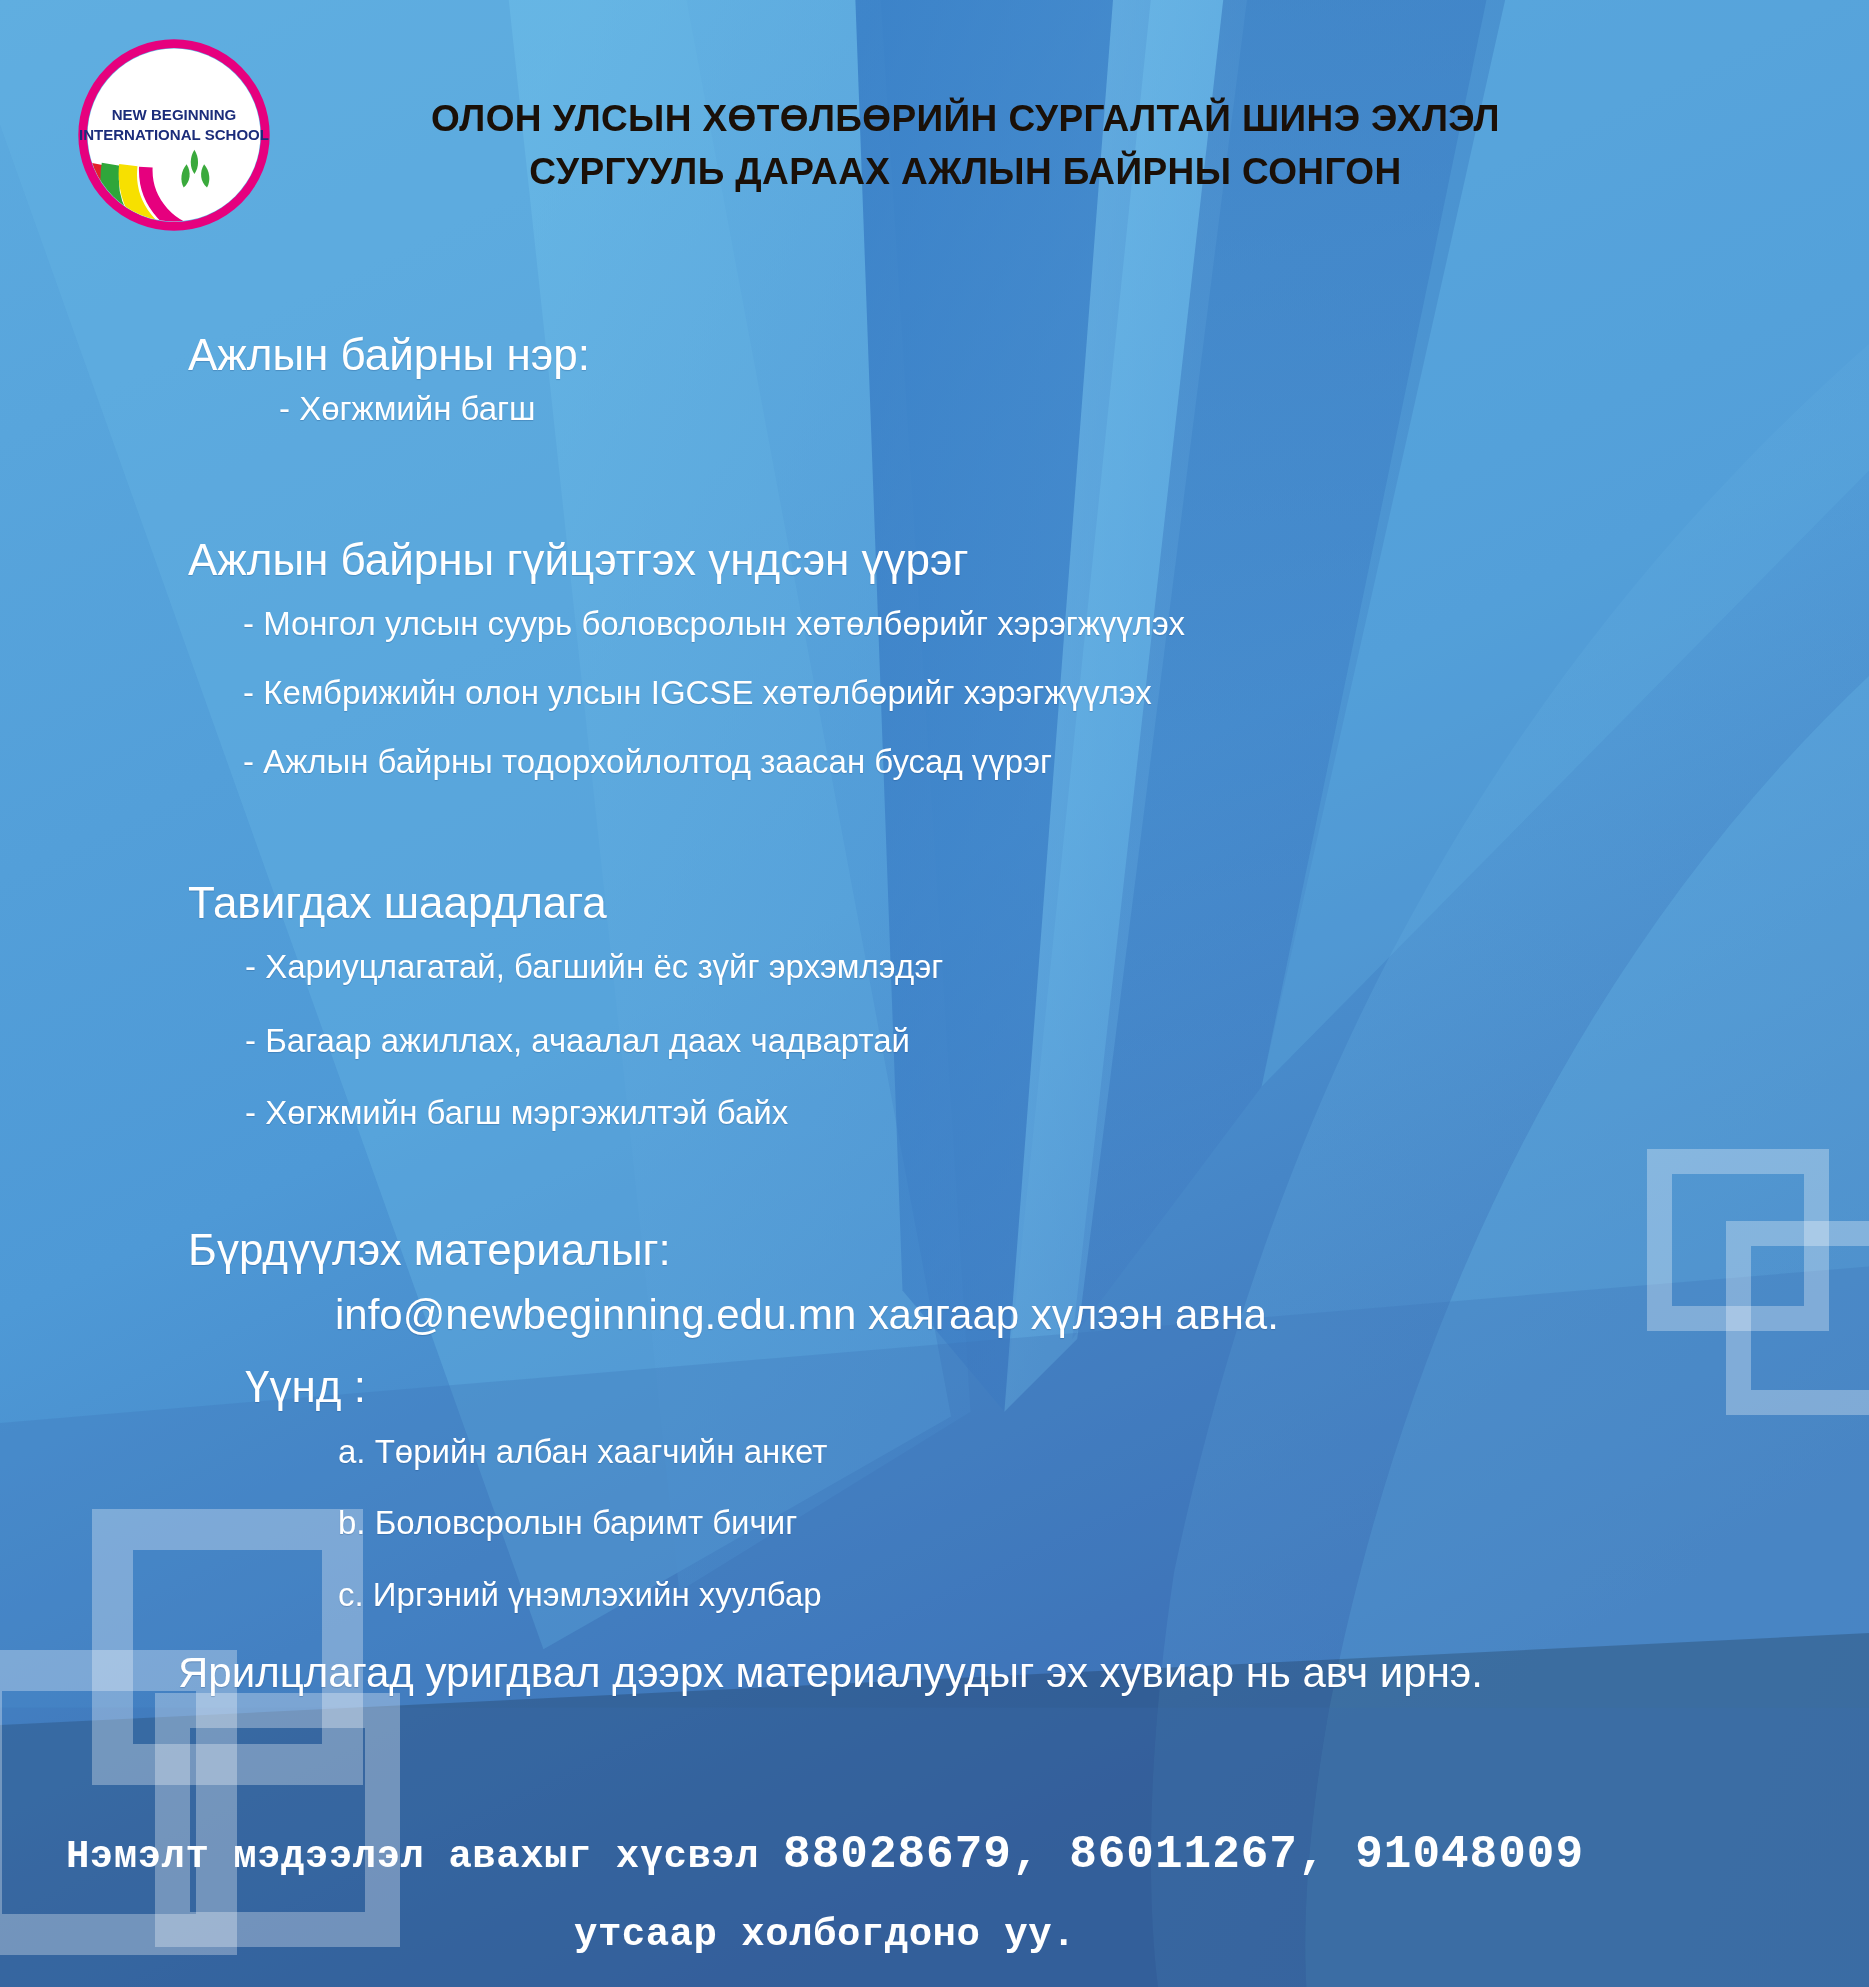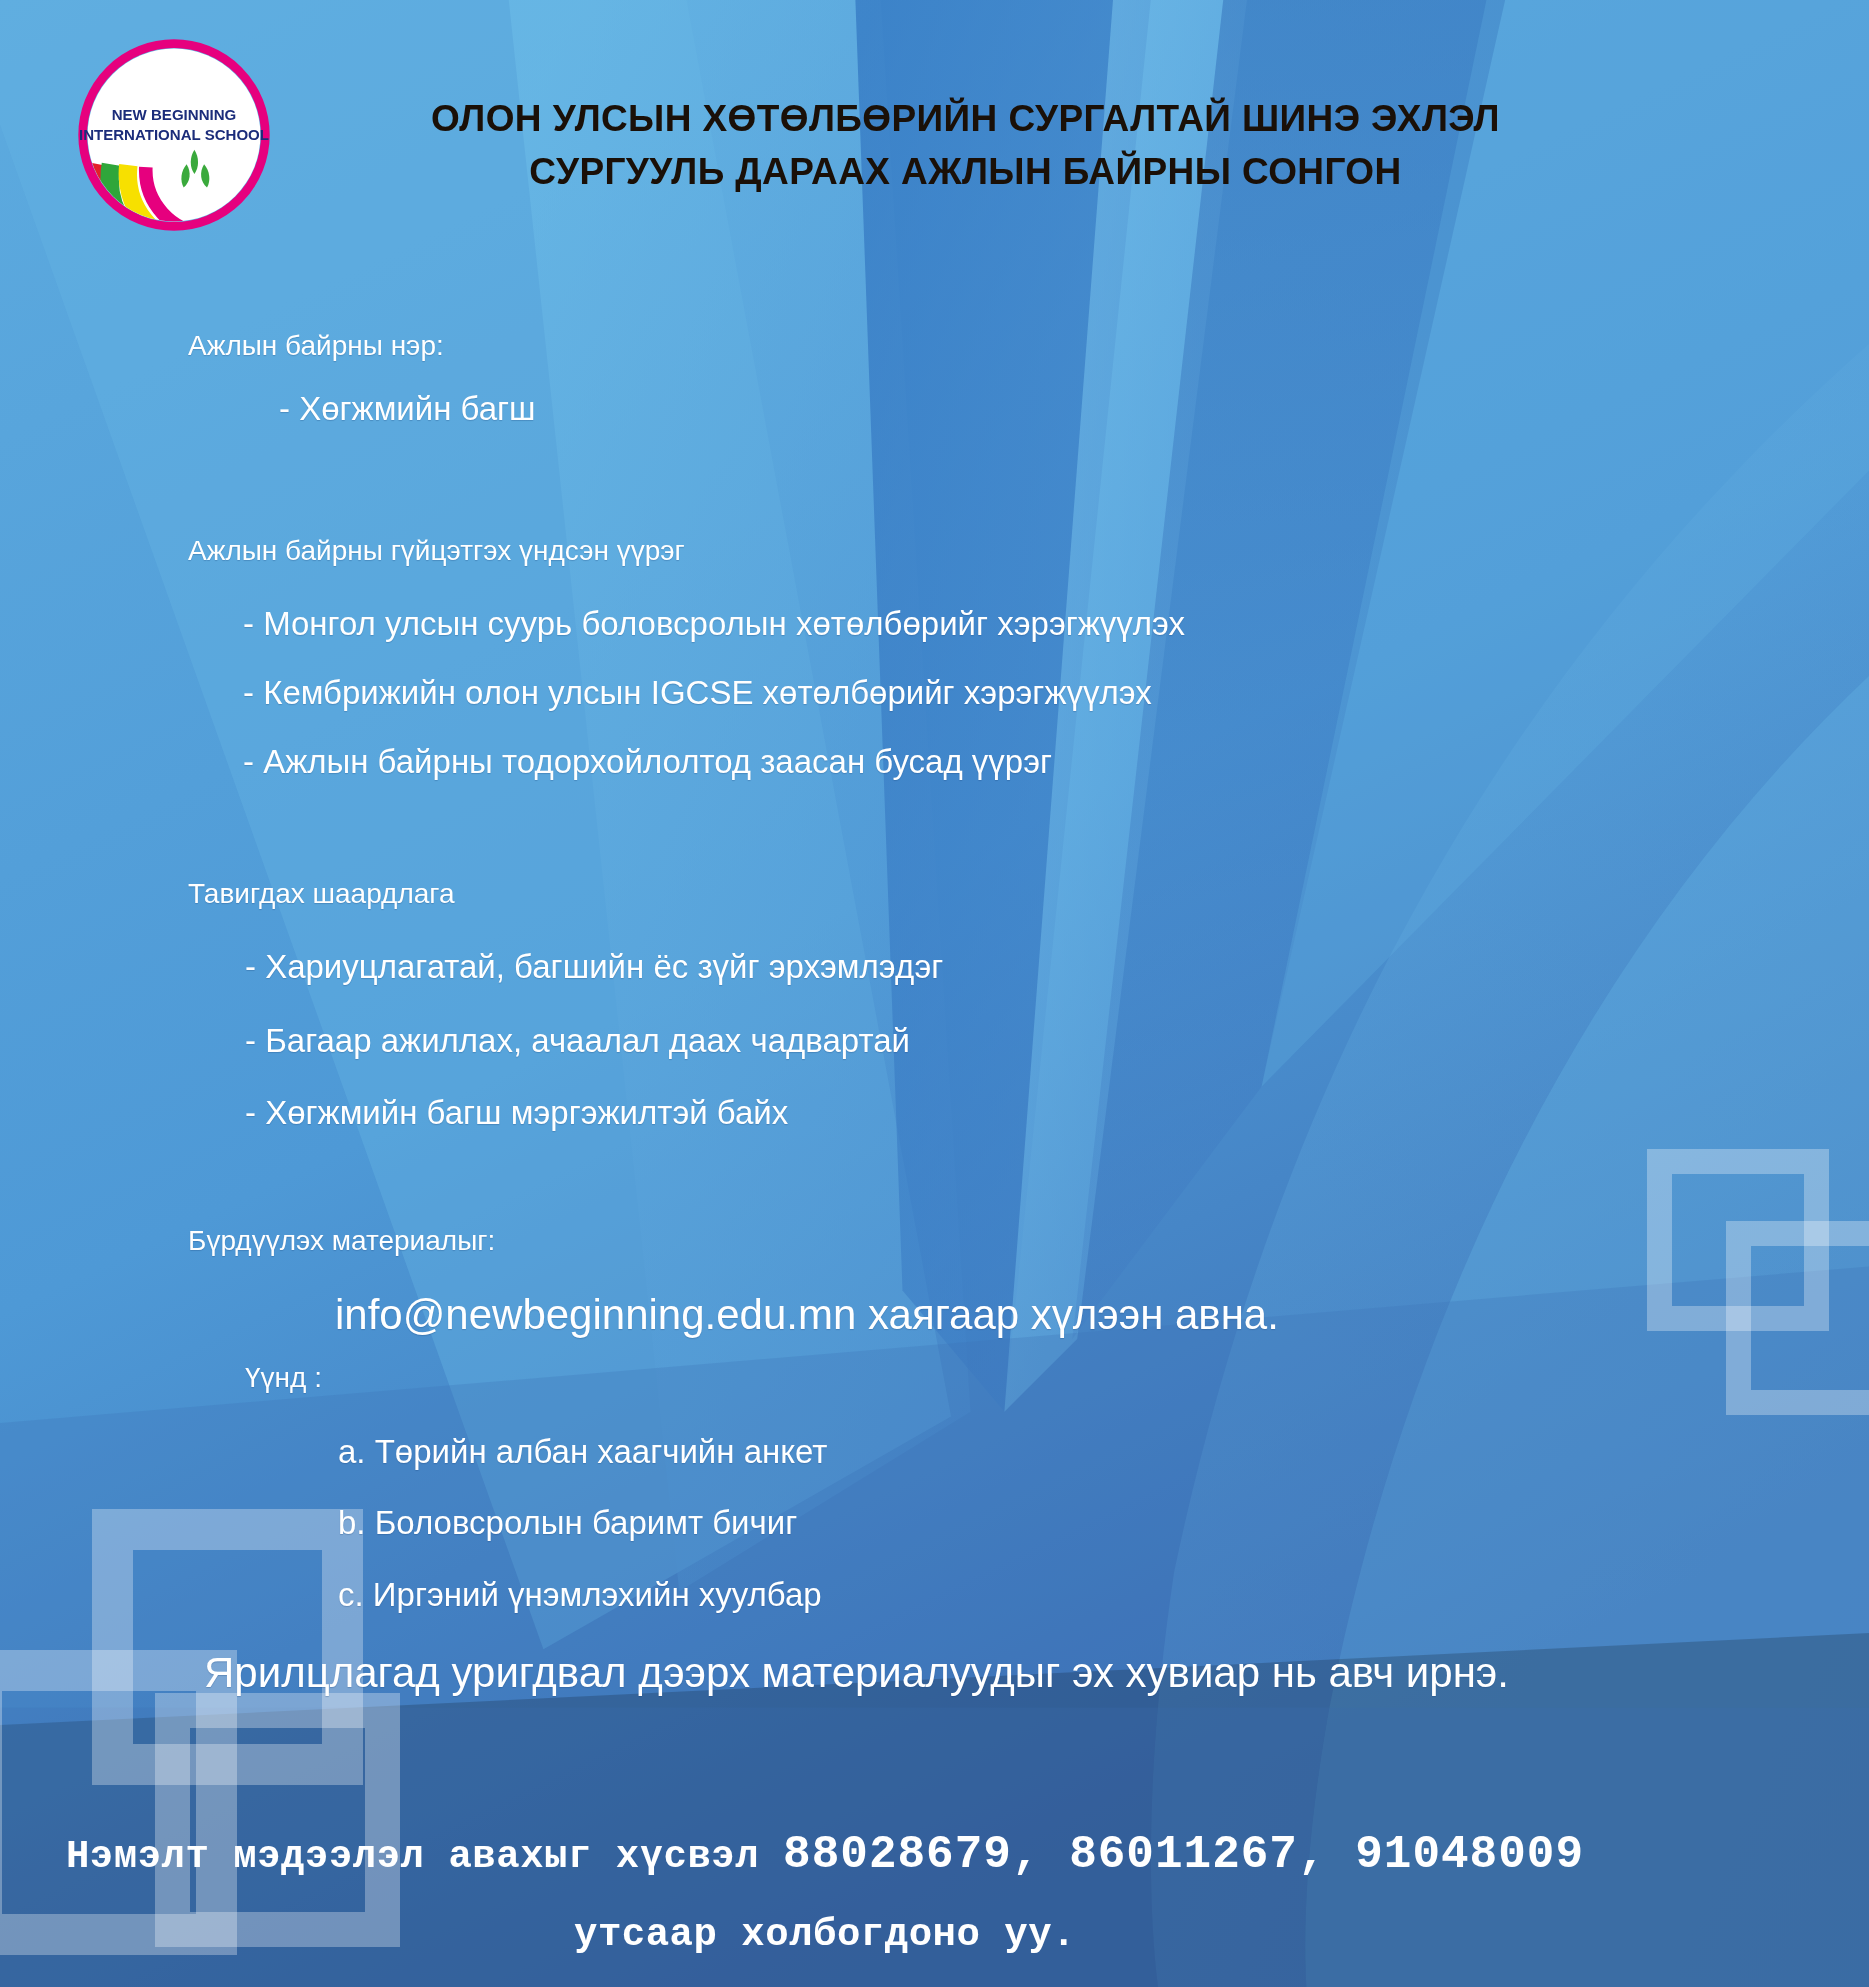--- a/index.html
+++ b/index.html
@@ -64,21 +64,21 @@
 
   
   .body-text {
     position: absolute;
     color: #ffffff;
     font-size: 39px;
     line-height: 1.12;
     white-space: nowrap;
     text-shadow: 0 1px 1px rgba(20,60,110,0.25);
   }
-  .body-text.lvl0 { font-size: 28px; }
+  .body-text.lvl0 { font-size: 44px; }
   .body-text.lvl1 { font-size: 33px; }
   .body-text.lg   { font-size: 42px; }
 
   
   #footer {
     position: absolute;
     left: 0;
     top: 1824px;
     width: 1650px;
     text-align: center;
@@ -214,21 +214,21 @@
   <div class="body-text lvl1" style="left:245px; top:1095px;">- Хөгжмийн багш мэргэжилтэй байх</div>
 
   <div class="body-text lvl0" style="left:188px; top:1225px;">Бүрдүүлэх материалыг:</div>
   <div class="body-text lg" style="left:335px; top:1291px;">info@newbeginning.edu.mn хаягаар хүлээн авна.</div>
   <div class="body-text lvl0" style="left:245px; top:1362px;">Үүнд :</div>
 
   <div class="body-text lvl1" style="left:338px; top:1434px;">a. Төрийн албан хаагчийн анкет</div>
   <div class="body-text lvl1" style="left:338px; top:1505px;">b. Боловсролын баримт бичиг</div>
   <div class="body-text lvl1" style="left:338px; top:1577px;">c. Иргэний үнэмлэхийн хуулбар</div>
 
-  <div class="body-text lg" style="left:204px; top:1649px;">Ярилцлагад уригдвал дээрх материалуудыг эх хувиар нь авч ирнэ.</div>
+  <div class="body-text lg" style="left:178px; top:1649px;">Ярилцлагад уригдвал дээрх материалуудыг эх хувиар нь авч ирнэ.</div>
 
   <div id="footer">
     <span class="f-line1"><span>Нэмэлт мэдээлэл авахыг хүсвэл </span><span class="phones">88028679, 86011267, 91048009</span></span>
     <span class="f-line2">утсаар холбогдоно уу.</span>
   </div>
 
 </div>
 
 
 </body></html>

